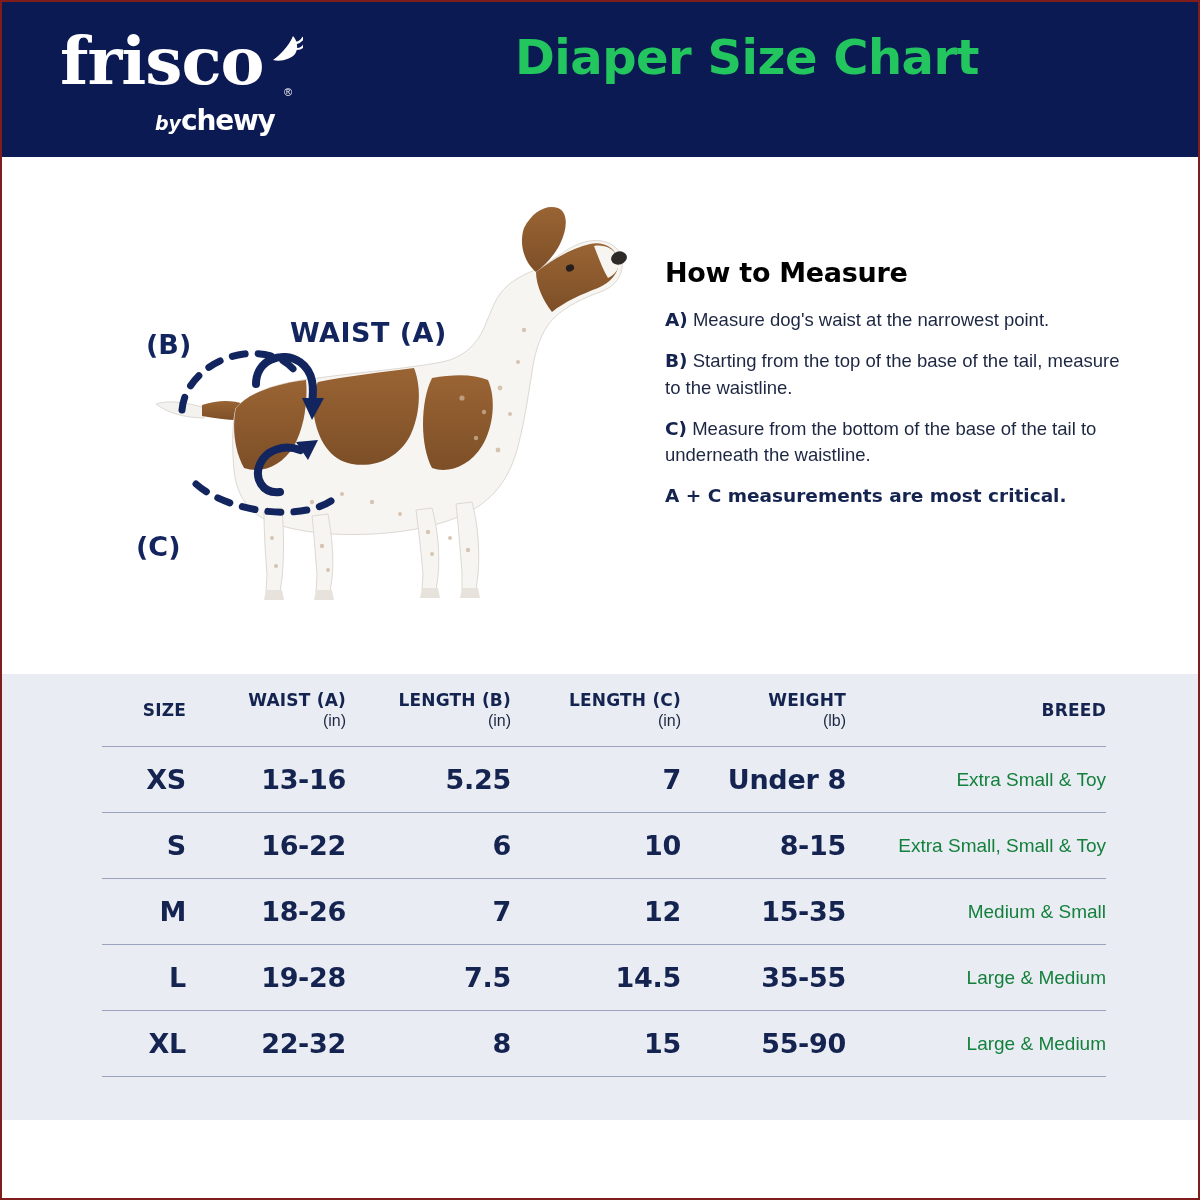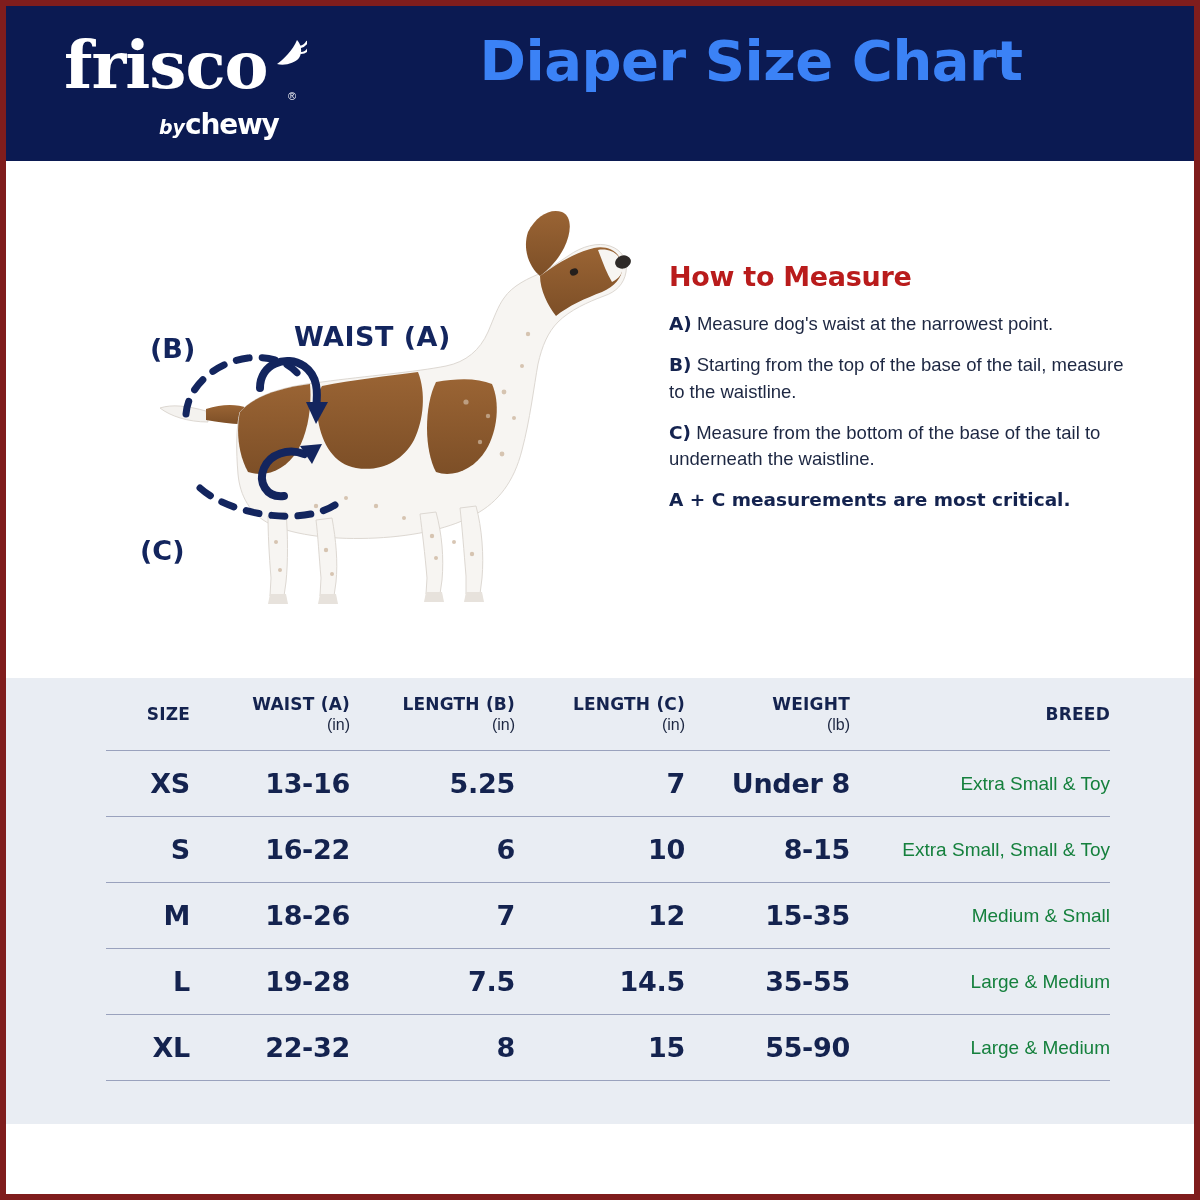--- a/index.html
+++ b/index.html
@@ -11,21 +11,21 @@
     width: 1200px;
     height: 1200px;
     font-family: "Liberation Sans", sans-serif;
     -webkit-font-smoothing: antialiased;
   }
   #page {
     position: relative;
     width: 1200px;
     height: 1200px;
     box-sizing: border-box;
-    border: 6px solid #7f1d1d;
+    border: 2px solid #7f1d1d;
     background: #ffffff;
     overflow: hidden;
   }
 
   
   .header-band {
     position: absolute;
     left: 0;
     top: 0;
     width: 1196px;
@@ -90,24 +90,24 @@
   }
   .header-title {
     position: absolute;
     left: 330px;
     top: 0;
     width: 860px;
     height: 109px;
     display: flex;
     align-items: center;
     justify-content: center;
-    color: #3b82f6;
-    font-family: "DejaVu Sans", sans-serif;
-    font-weight: bold;
-    font-size: 56px;
+    color: #22c55e;
+    font-family: "DejaVu Sans", sans-serif;
+    font-weight: bold;
+    font-size: 48px;
     letter-spacing: -0.5px;
     padding-right: 30px;
     box-sizing: border-box;
   }
 
   
   .diagram-area {
     position: absolute;
     left: 0;
     top: 155px;
@@ -127,21 +127,21 @@
   .measure-panel {
     position: absolute;
     left: 663px;
     top: 100px;
     width: 460px;
   }
   .measure-title {
     font-family: "DejaVu Sans", sans-serif;
     font-weight: bold;
     font-size: 27px;
-    color: #b91c1c;
+    color: #000000;
     margin: 0 0 19px 0;
     letter-spacing: -0.3px;
   }
   .measure-item {
     font-family: "Liberation Sans", sans-serif;
     font-size: 18.5px;
     line-height: 1.42;
     color: #1d2742;
     margin-bottom: 15px;
   }

